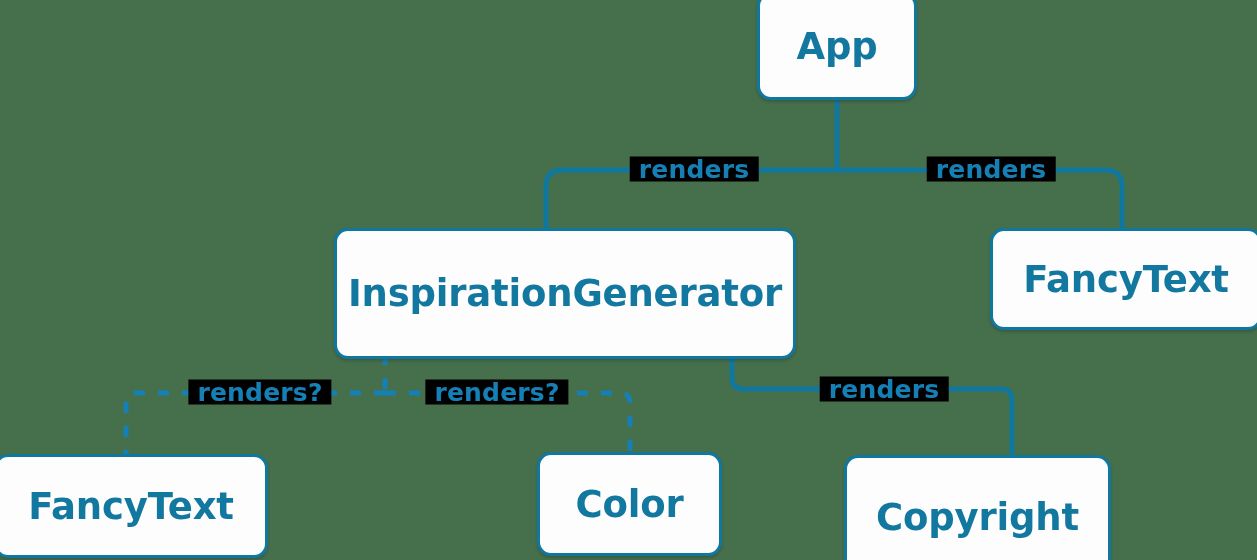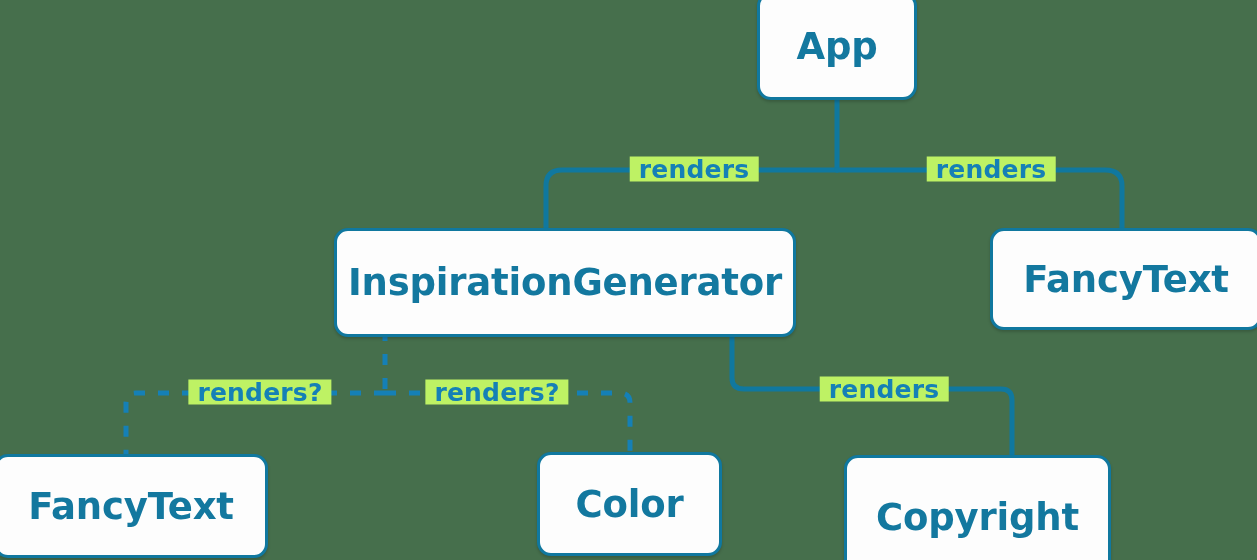--- a/index.html
+++ b/index.html
@@ -49,21 +49,21 @@
   .edge-label {
     position: absolute;
     color: #1580b6;
     font-family: "DejaVu Sans", sans-serif;
     font-size: 25px;
     font-weight: 600;
     letter-spacing: 0.2px;
     white-space: nowrap;
     line-height: 1;
     transform: translate(-50%, -50%);
-    background: #bef264;
+    background: #000000;
     padding: 0 9px;
   }
 </style>
 </head>
 <body>
 
 <div id="diagram-root" style="background: rgb(70, 111, 76);">
 
   <svg class="layer" viewBox="0 0 1257 560">
     <g fill="none" stroke="#10789f" stroke-width="5" stroke-linecap="round" stroke-linejoin="round">
@@ -82,21 +82,21 @@
   <div class="edge-label" style="left:694px; top:169px;">renders</div>
   <div class="edge-label" style="left:991px; top:169px;">renders</div>
   <div class="edge-label" style="left:260px; top:392px;">renders?</div>
   <div class="edge-label" style="left:497px; top:392px;">renders?</div>
   <div class="edge-label" style="left:884px; top:389px;">renders</div>
 
   <div class="node-box" style="left:757px; top:-8px; width:160px; height:108px;">
     <span class="node-label">App</span>
   </div>
 
-  <div class="node-box" style="left:334px; top:228px; width:462px; height:109px;">
+  <div class="node-box" style="left:334px; top:228px; width:462px; height:131px;">
     <span class="node-label">InspirationGenerator</span>
   </div>
 
   <div class="node-box" style="left:990px; top:228px; width:272px; height:102px;">
     <span class="node-label">FancyText</span>
   </div>
 
   <div class="node-box" style="left:-6px; top:454px; width:274px; height:104px;">
     <span class="node-label">FancyText</span>
   </div>

